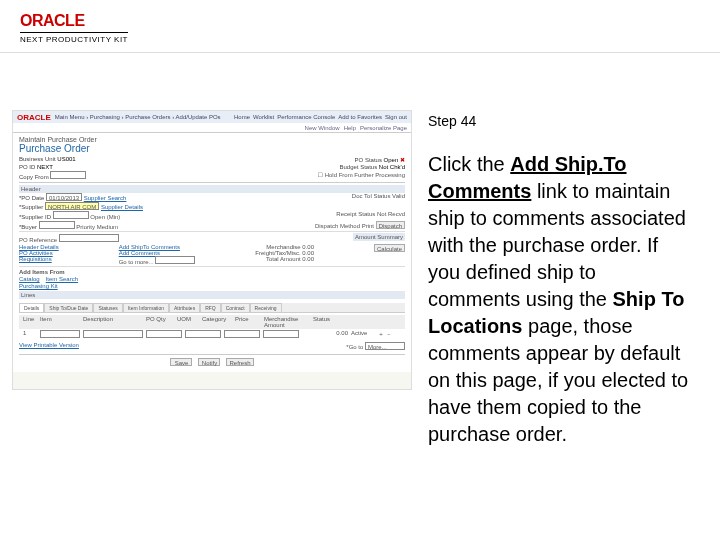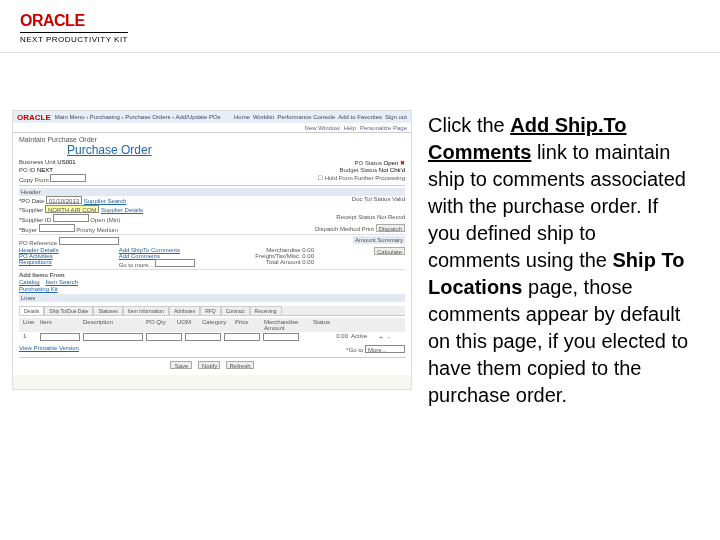--- a/index.html
+++ b/index.html
@@ -15,21 +15,21 @@
   .instructions p { font-size: 20px; }
   .instructions b { font-weight: bold; }
   .instructions u { text-decoration: underline; }
   .screenshot { position: absolute; top: 110px; left: 12px; width: 400px; height: 280px; background: #f7f7f2; border: 1px solid #ddd; font-size: 6px; color: #555; overflow:hidden;}
   .ss-topbar { background: #e8eef6; height: 12px; display:flex; align-items:center; padding: 0 4px; gap:4px;}
   .ss-topbar .o { color:#c00; font-weight:bold; font-size:8px;}
   .ss-topbar .crumbs { color:#446; }
   .ss-topbar .navtabs { margin-left:auto; display:flex; gap:3px; color:#446;}
   .ss-subbar { background:#fff; height:10px; border-bottom:1px solid #ccc; display:flex; justify-content:flex-end; align-items:center; padding:0 4px; gap:4px; color:#668;}
   .ss-hdr { padding: 3px 6px; background:#fff; }
-  .ss-hdr .title { color:#26a; font-size:12px; text-decoration:underline; margin-bottom:2px;margin-left:48px;}
+  .ss-hdr .title { color:#26a; font-size:10px; margin-bottom:2px;}
   .ss-row { display:flex; gap:6px; margin-bottom:1px;}
   .ss-label { color:#444; width:50px;}
   .ss-val { color:#000;}
   .ss-group { border-top:1px solid #ccc; margin-top:2px; padding-top:2px;}
   .ss-box { display:inline-block; border:1px solid #888; background:#fff; height:8px; min-width:36px; padding:0 2px; line-height:8px;}
   .ss-btn { display:inline-block; border:1px solid #aaa; background:#eee; height:8px; min-width:22px; padding:0 2px; line-height:8px; text-align:center;}
   .ss-link { color:#26a; text-decoration:underline;}
   .ss-tabs { display:flex; gap:0; margin-top:4px; border-bottom:1px solid #ccc; background:#eee;}
   .ss-tab { border:1px solid #ccc; border-bottom:none; background:#fff; padding:1px 4px; font-size:5px;}
   .ss-tab.in { background:#eee;}
@@ -41,20 +41,21 @@
 <body>
 <div class="page">
 
 <div class="brand">
   <div class="oracle">ORACLE</div>
   <div class="upk">NEXT PRODUCTIVITY KIT</div>
 </div>
 <div class="hr1"></div>
 
 <div class="instructions">
+  <div class="step">Step 44</div>
   <p>
     <span>Click the </span><b><u>Add Ship.To Comments</u></b><span> link to maintain ship to comments associated with the purchase order. If you defined ship to comments using the </span><b>Ship To Locations</b><span> page, those comments appear by default on this page, if you elected to have them copied to the purchase order.</span>
   </p>
 </div>
 
 <div class="screenshot">
   <div class="ss-topbar">
     <span class="o">ORACLE</span>
     <span class="crumbs">
       <span>Main Menu</span> › <span>Purchasing</span> › <span>Purchase Orders</span> › <span>Add/Update POs</span>

